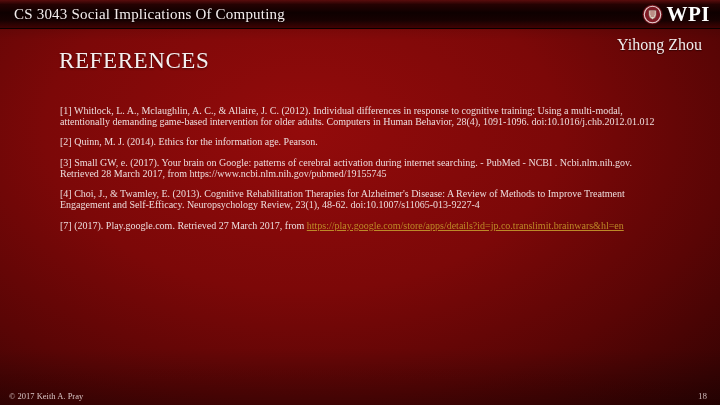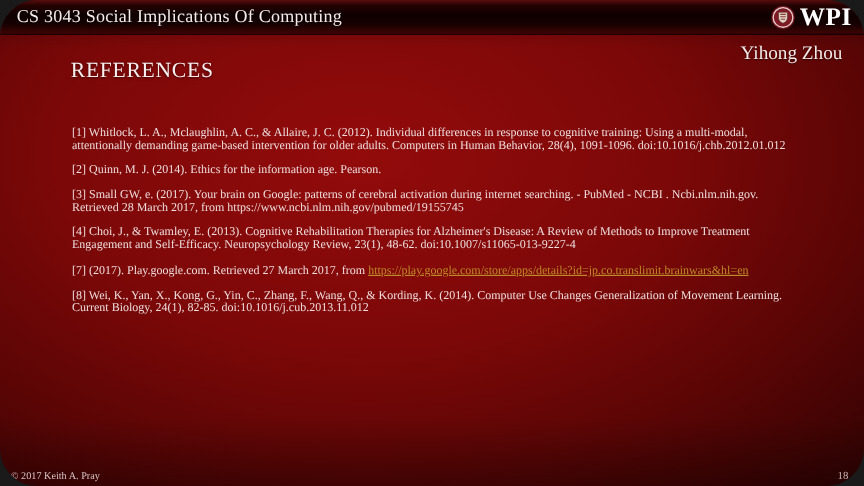--- a/index.html
+++ b/index.html
@@ -4,21 +4,20 @@
 <style>
   html, body { margin: 0; padding: 0; background: #1a1a1a; }
   .slide {
     position: relative;
     width: 720px; height: 405px;
     overflow: hidden;
     font-family: "Liberation Serif", "DejaVu Serif", serif;
     background:
       linear-gradient(180deg, rgba(0,0,0,0.30) 0%, rgba(0,0,0,0) 10%, rgba(0,0,0,0) 86%, rgba(0,0,0,0.28) 100%),
       radial-gradient(ellipse 85% 95% at 42% 32%, #930b0b 0%, #7c0808 42%, #5a0505 70%, #3a0303 92%, #2e0202 100%);
-    border-radius: 31px;
   }
   .header {
     position: absolute; top: 0; left: 0; right: 0; height: 29px;
     box-sizing: border-box;
     display: flex; align-items: center; justify-content: space-between;
     padding: 0 10px 0 14px;
     background: linear-gradient(180deg, #5a0d0d 0%, #250202 16%, #0e0000 45%, #160101 72%, #3f0303 100%);
     border-bottom: 1px solid #0a0000;
   }
   .course-title {
@@ -30,21 +29,21 @@
     color: #ffffff; font-size: 21px; font-weight: bold; letter-spacing: 0.5px; line-height: 1;
   }
   .seal { display: inline-flex; }
   .author {
     position: absolute; top: 36px; right: 18px;
     color: #f3eaea; font-size: 16px;
     text-shadow: 0 1px 1px rgba(0,0,0,0.5);
   }
   .slide-title {
     position: absolute; top: 48px; left: 59px;
-    color: #f5efef; font-size: 18px; letter-spacing: 0.6px;
+    color: #f5efef; font-size: 23px; letter-spacing: 0.6px;
     text-shadow: 0 1px 2px rgba(0,0,0,0.5);
   }
   .refs {
     position: absolute; top: 106px; left: 60px; width: 612px;
     color: #ecdcdc; font-size: 10px; line-height: 1.07;
   }
   .ref { margin: 0 0 10px 0; word-wrap: break-word; }
   .ref-link { color: #bd8a28; cursor: pointer; }
   .footer-left {
     position: absolute; left: 9px; bottom: 4px;
@@ -79,19 +78,18 @@
   <div class="author">Yihong Zhou</div>
 
   <div class="slide-title">REFERENCES</div>
 
   <div class="refs">
       <p class="ref"><span>[1] Whitlock, L. A., Mclaughlin, A. C., &amp; Allaire, J. C. (2012). Individual differences in response to cognitive training: Using a multi-modal, attentionally demanding game-based intervention for older adults. Computers in Human Behavior, 28(4), 1091-1096. doi:10.1016/j.chb.2012.01.012</span></p>
       <p class="ref"><span>[2] Quinn, M. J. (2014). Ethics for the information age. Pearson.</span></p>
       <p class="ref"><span>[3] Small GW, e. (2017). Your brain on Google: patterns of cerebral activation during internet searching. - PubMed - NCBI . Ncbi.nlm.nih.gov. Retrieved 28 March 2017, from https://www.ncbi.nlm.nih.gov/pubmed/19155745</span></p>
       <p class="ref"><span>[4] Choi, J., &amp; Twamley, E. (2013). Cognitive Rehabilitation Therapies for Alzheimer's Disease: A Review of Methods to Improve Treatment Engagement and Self-Efficacy. Neuropsychology Review, 23(1), 48-62. doi:10.1007/s11065-013-9227-4</span></p>
       <p class="ref"><span>[7] (2017). Play.google.com. Retrieved 27 March 2017, from</span> <a class="ref-link" href="#">https://play.google.com/store/apps/details?id=jp.co.translimit.brainwars&amp;hl=en</a></p>
-      <p class="ref"><span>[8] Wei, K., Yan, X., Kong, G., Yin, C., Zhang, F., Wang, Q., &amp; Kording, K. (2014). Computer Use Changes Generalization of Movement Learning. Current Biology, 24(1), 82-85. doi:10.1016/j.cub.2013.11.012</span></p>
     </div>
 
   <div class="footer-left">© 2017 Keith A. Pray</div>
   <div class="footer-right">18</div>
 
 </div>
 
 </body></html>

